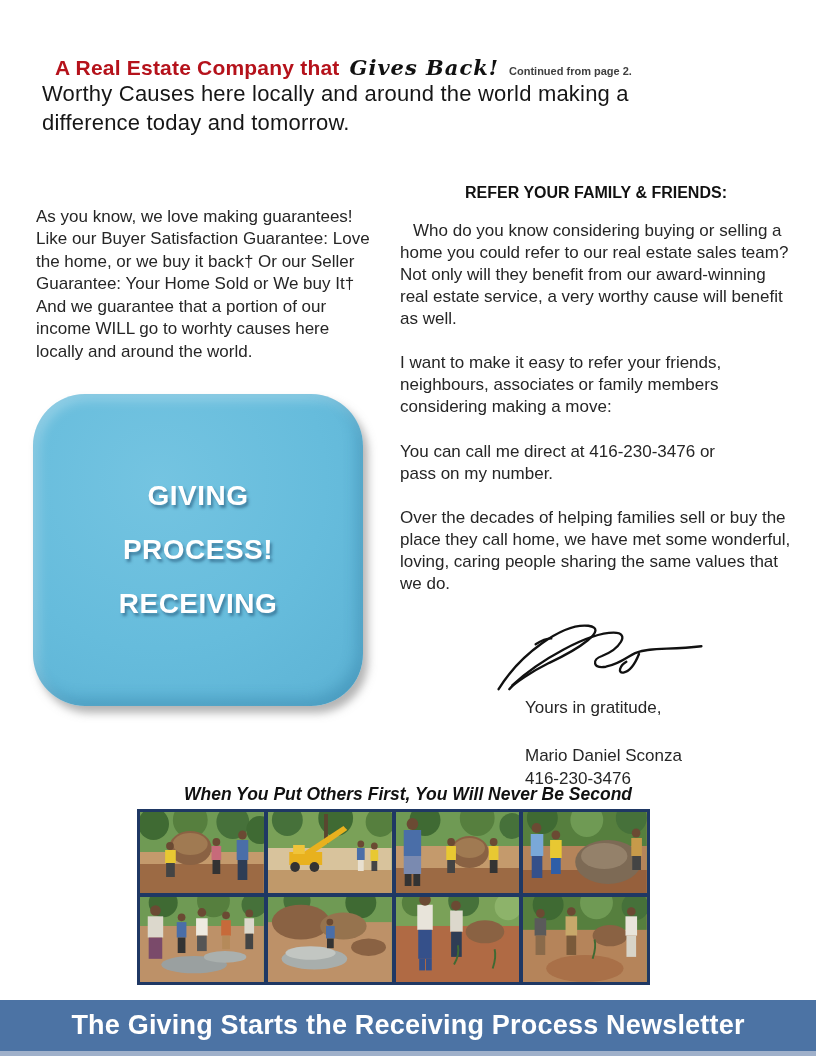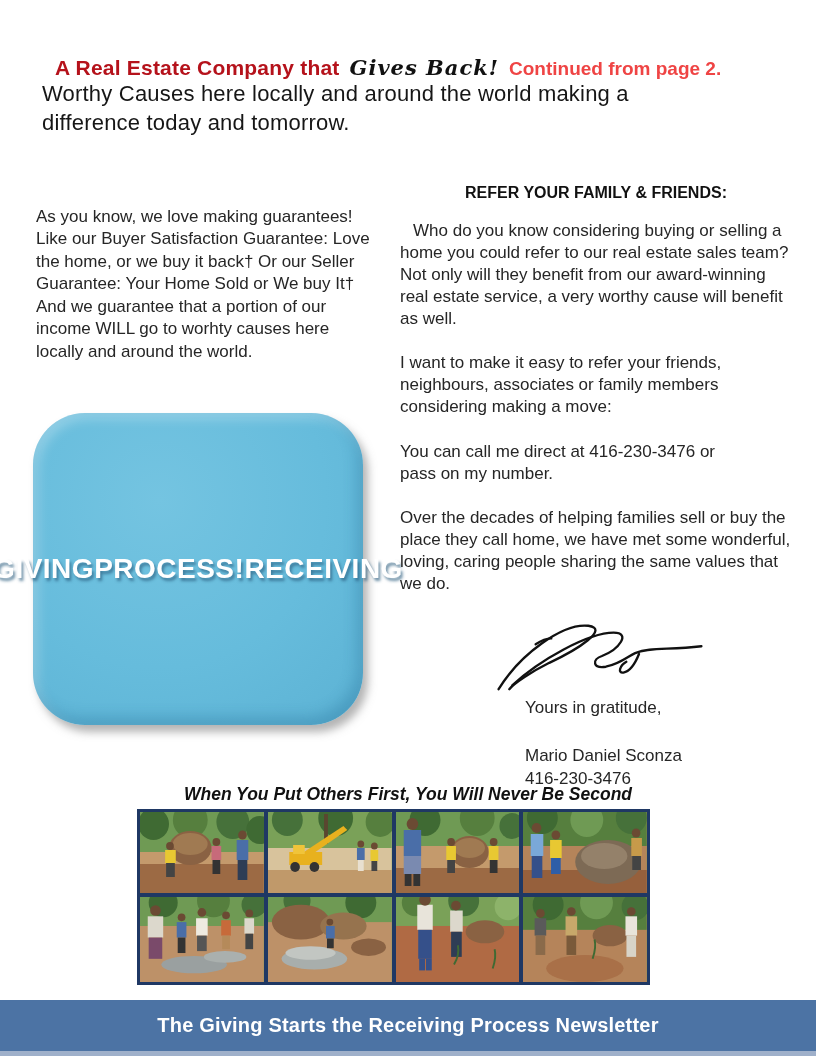--- a/index.html
+++ b/index.html
@@ -5,36 +5,36 @@
   html,body{margin:0;padding:0;}
   body{
     width:816px;height:1056px;position:relative;overflow:hidden;
     background:#ffffff;color:#262626;
     font-family:"Liberation Sans",sans-serif;
   }
   
   .header-line{position:absolute;left:55px;top:46px;display:flex;align-items:baseline;gap:10px;white-space:nowrap;}
   .brand-red{color:#B5121B;font-weight:bold;font-size:21px;letter-spacing:.2px;}
   .brand-script{font-family:"DejaVu Serif",serif;font-style:italic;font-weight:bold;font-size:21px;color:#111;letter-spacing:1px;margin-top:9px;}
-  .continued{font-weight:bold;font-size:19px;color:#ef4444;}
+  .continued{font-weight:bold;font-size:11px;color:#404040;}
   
   .headline{
     position:absolute;left:42px;top:80px;width:690px;
     font-size:22px;line-height:1.31;font-weight:400;color:#161616;letter-spacing:.2px;
   }
   
   .left-col{position:absolute;left:36px;top:206px;width:334px;font-size:17px;line-height:1.32;color:#262626;}
   .giving-box{
     position:absolute;left:33px;top:394px;width:330px;height:312px;
     background:radial-gradient(circle at 38% 28%, #74c4e1 0%, #66BCDC 55%, #5cb2d4 100%);
     border-radius:52px;
     box-shadow:5px 7px 9px rgba(105,105,105,.5),
                inset -6px -8px 14px rgba(35,110,150,.32),
                inset 5px 6px 12px rgba(255,255,255,.28);
-    display:flex;flex-direction:row;justify-content:center;align-items:center;margin-top:19px;
+    display:flex;flex-direction:column;justify-content:center;align-items:center;
   }
   .giving-line{
     color:#fff;font-weight:bold;font-size:28px;line-height:54px;text-align:center;
     letter-spacing:.5px;text-shadow:2px 3px 3px rgba(40,90,125,.65);
   }
   
   .right-col{position:absolute;left:400px;top:183px;width:392px;font-size:17px;line-height:1.3;color:#262626;}
   .right-heading{text-align:center;font-weight:bold;font-size:16px;color:#111;margin:0 0 16px 0;}
   .right-col p{margin:0 0 22px 0;}
   .p-indent{text-indent:13px;}
@@ -55,21 +55,21 @@
     display:grid;grid-template-columns:repeat(4,1fr);grid-template-rows:81px 1fr;gap:4px;
   }
   .photo{position:relative;overflow:hidden;background:#7fa05a;}
   .photo svg{width:100%;height:100%;display:block;}
   
   .footer{
     position:absolute;left:0;top:1000px;width:816px;height:56px;
     background:#4C73A4;border-bottom:5px solid #9FB0CA;box-sizing:border-box;
     display:flex;align-items:center;justify-content:center;
   }
-  .footer-text{color:#fff;font-weight:bold;font-size:20px;letter-spacing:.2px;text-align:center;}
+  .footer-text{color:#fff;font-weight:bold;font-size:27px;letter-spacing:.2px;text-align:center;}
 </style>
 </head>
 <body>
 
 <div>
 
   <div class="header-line">
     <span class="brand-red">A Real Estate Company that</span>
     <span class="brand-script">Gives Back!</span>
     <span class="continued">Continued from page 2.</span>

